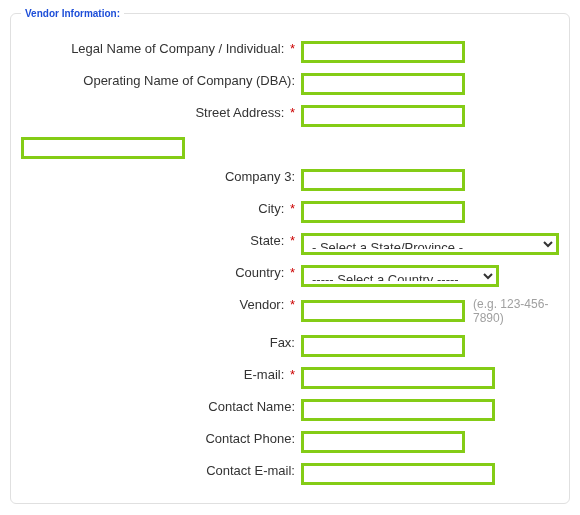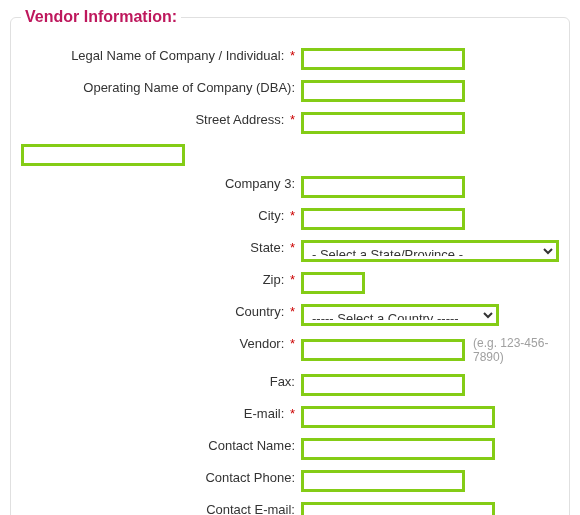--- a/index.html
+++ b/index.html
@@ -10,23 +10,23 @@
       background: #ffffff;
       width: 580px;
       padding: 8px 10px;
     }
     fieldset {
       border: 1px solid #e0e0e0;
       border-radius: 6px;
       padding: 12px 10px 18px 10px;
     }
     legend {
-      color: #be185d;
+      color: #1d4ed8;
       font-weight: bold;
-      font-size: 16px;
+      font-size: 10px;
       padding: 0 4px;
     }
     .row {
       display: flex;
       align-items: flex-start;
       margin-top: 10px;
     }
     .label-cell {
       width: 280px;
       text-align: right;
@@ -127,29 +127,20 @@
       <span>State:</span>
       <span class="required">*</span>
     </div>
     <div class="input-cell">
       <select class="w-sel-state">
         <option>- Select a State/Province -</option>
       </select>
     </div>
   </div>
 
-  <div class="row">
-    <div class="label-cell">
-      <span>Zip:</span>
-      <span class="required">*</span>
-    </div>
-    <div class="input-cell">
-      <input type="text" class="w-small" value="" style="">
-    </div>
-  </div>
 
   <div class="row">
     <div class="label-cell">
       <span>Country:</span>
       <span class="required">*</span>
     </div>
     <div class="input-cell">
       <select class="w-sel-country">
         <option>----- Select a Country -----</option>
       </select>

